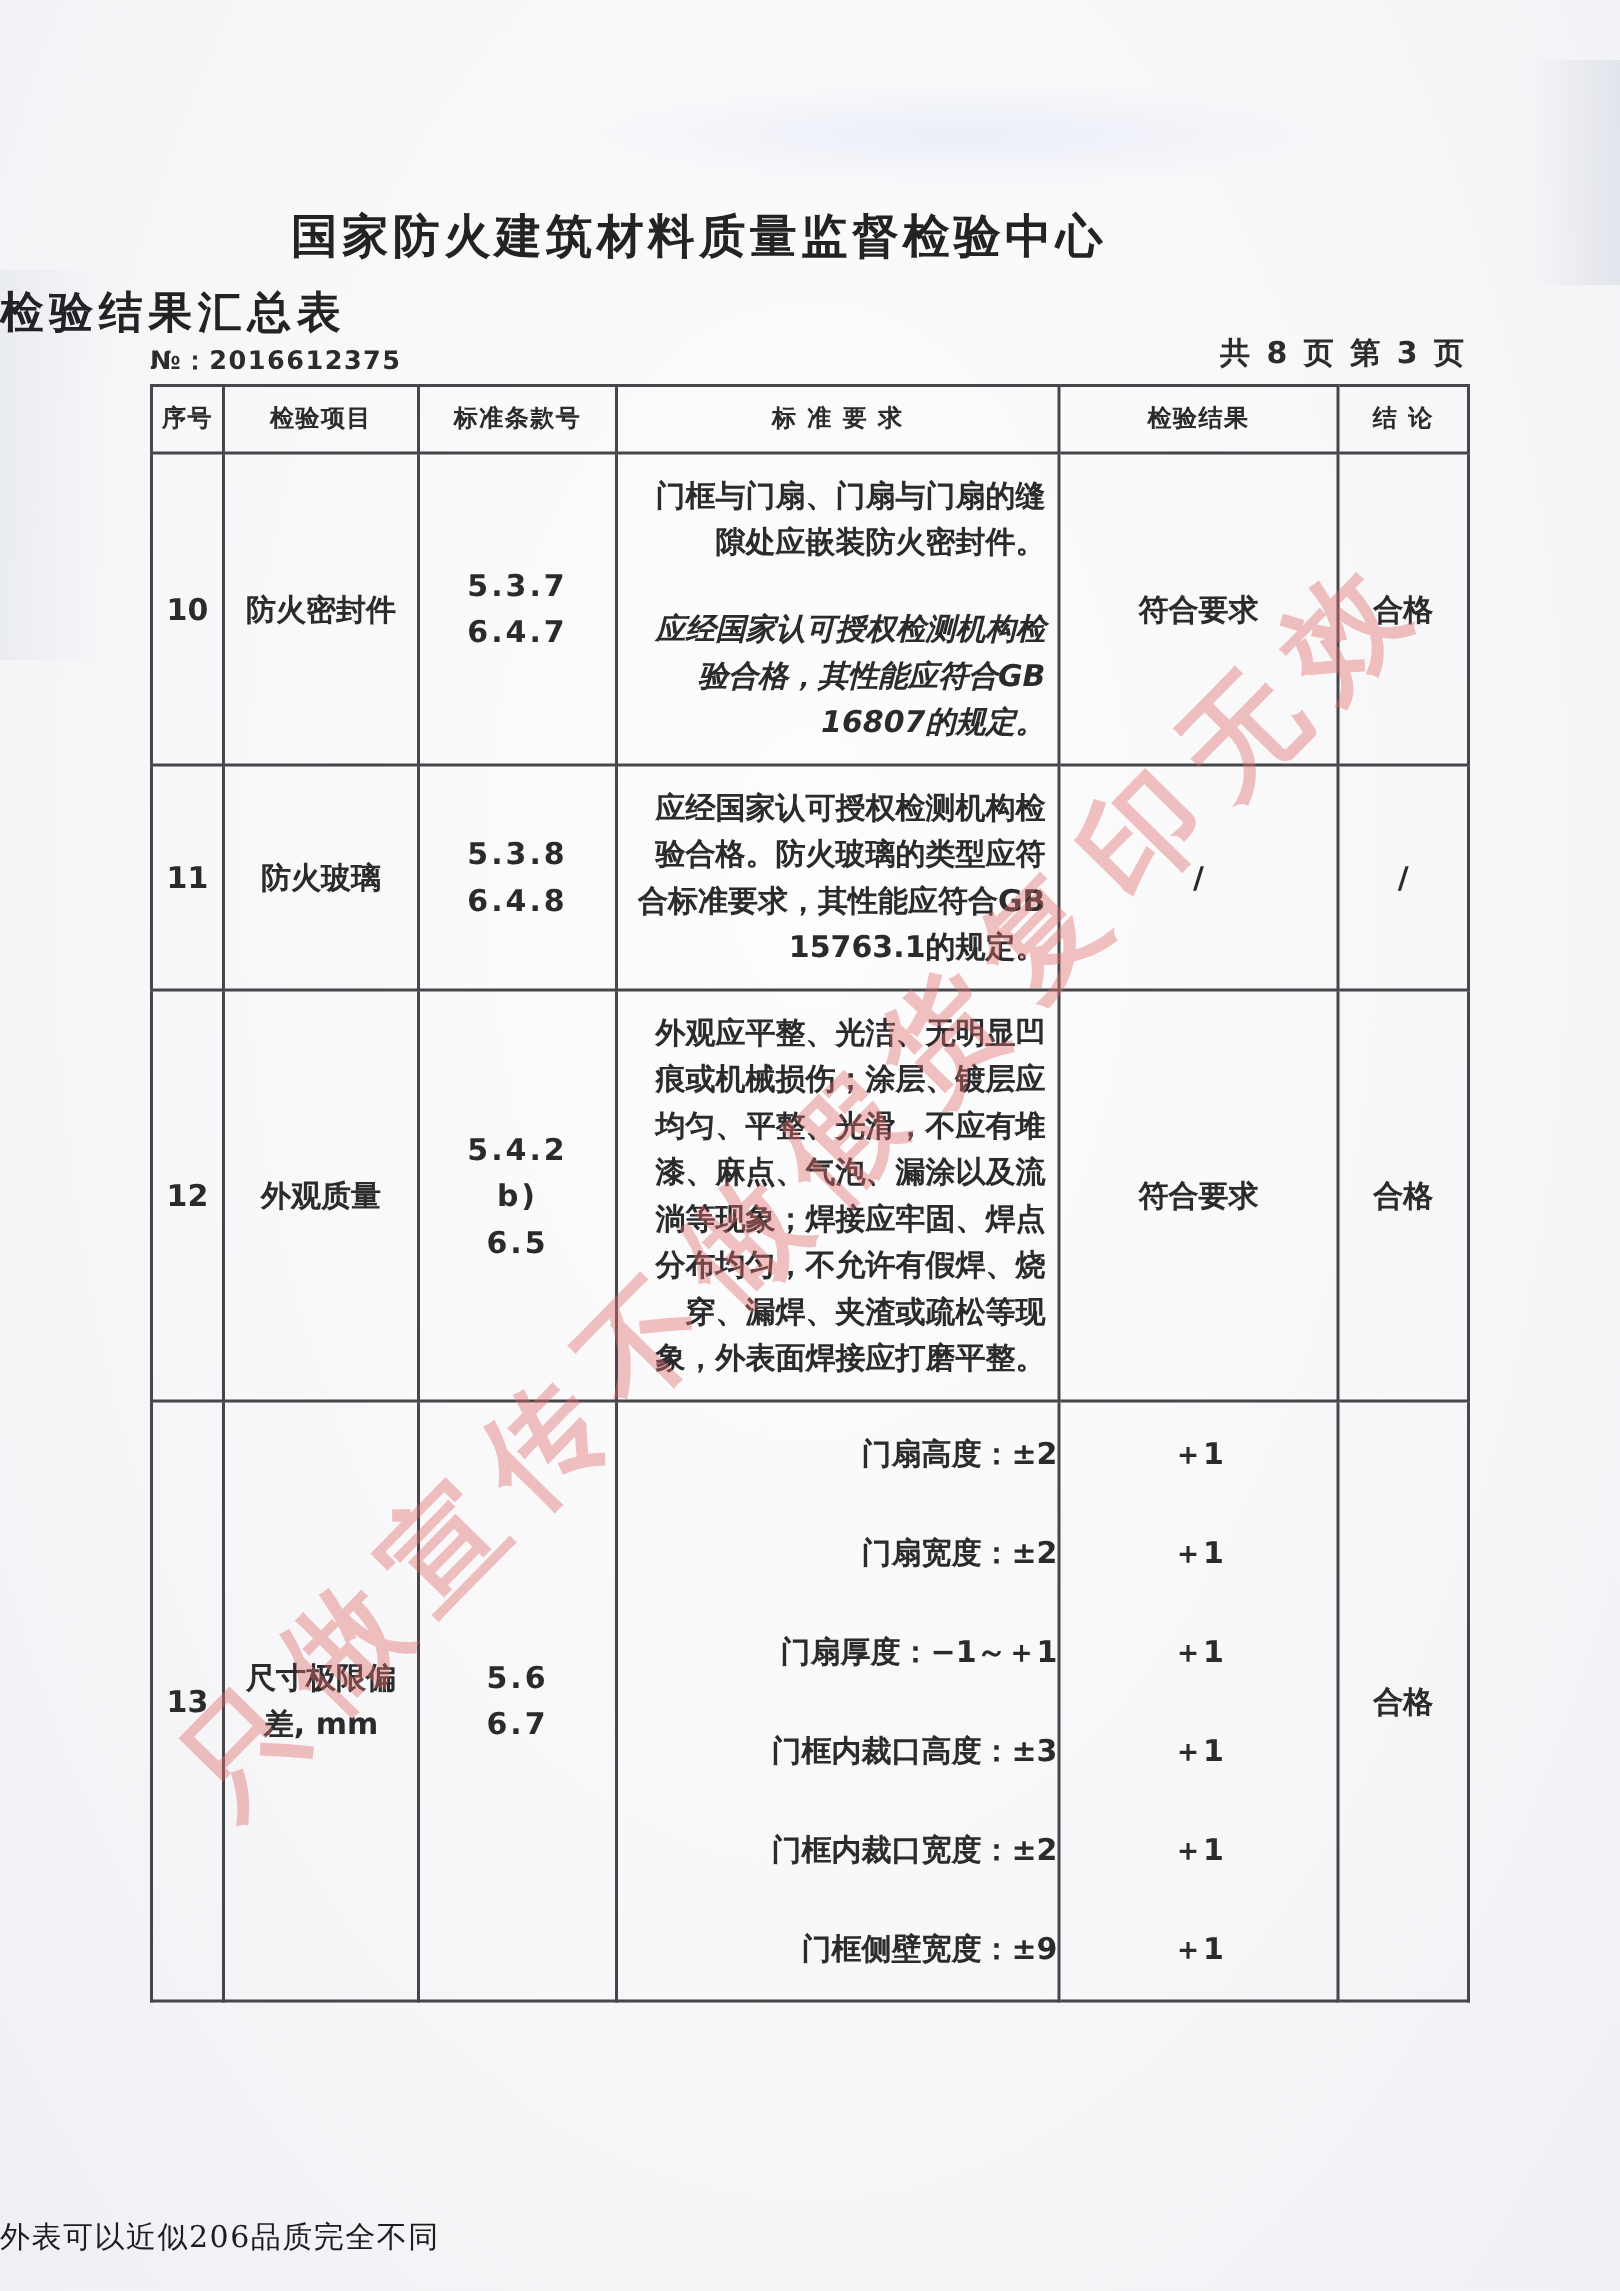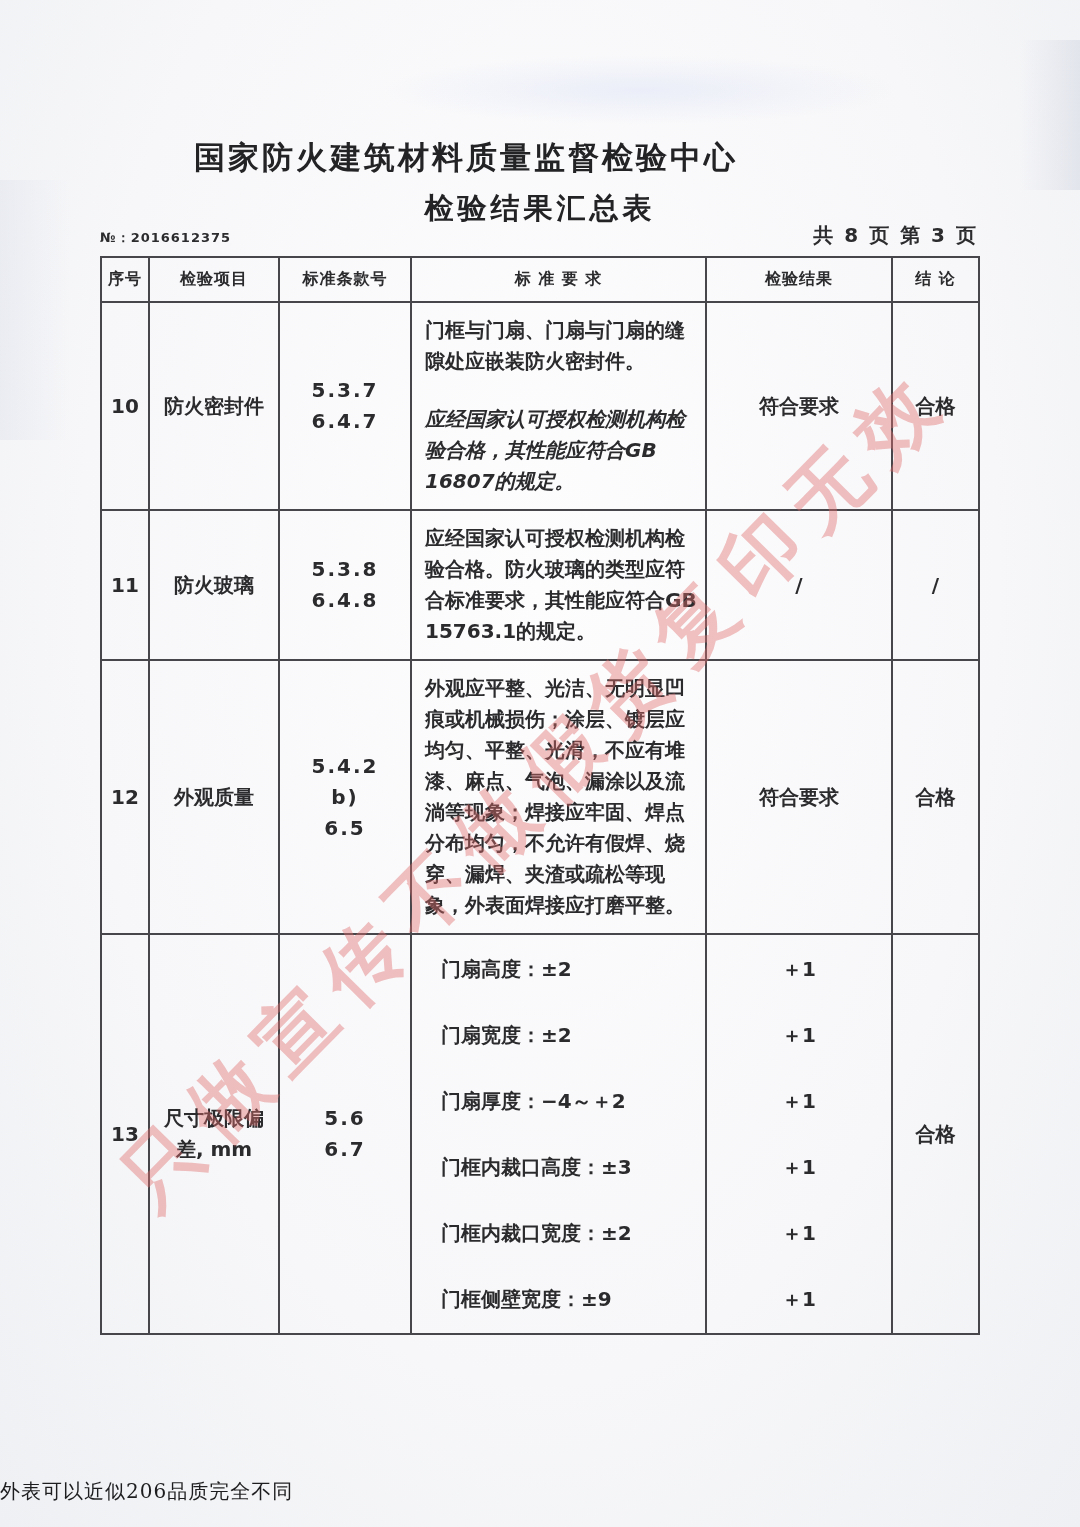--- a/index.html
+++ b/index.html
@@ -20,25 +20,25 @@
   .a3{left:0px;top:180px;width:70px;height:260px;
       background:linear-gradient(to right, rgba(222,226,236,.45), rgba(222,226,236,0));}
 
   .title1{
     position:absolute;left:0;top:137px;width:932px;margin:0;
     text-align:center;font-size:31px;font-weight:bold;color:#232326;
     letter-spacing:3px;
   }
   .title2{
     position:absolute;left:0;top:189px;width:1080px;margin:0;
-    text-align:center;font-size:29px;font-weight:bold;color:#232326;
+    font-size:29px;font-weight:bold;color:#232326;
     letter-spacing:4px;
   }
   .report-no{
-    position:absolute;left:100px;top:229px;font-size:13px;font-weight:bold;
+    position:absolute;left:100px;top:229px;font-size:17px;font-weight:bold;
     color:#2c2c2f;letter-spacing:1px;
   }
   .page-info{
     position:absolute;right:102px;top:222px;font-size:20px;font-weight:bold;
     color:#2c2c2f;letter-spacing:2px;text-align:center;
   }
 
   table.result-table{
     position:absolute;left:100px;top:256px;border-collapse:collapse;
     table-layout:fixed;
@@ -49,21 +49,21 @@
   }
   .result-table th{height:43px;font-size:16px;letter-spacing:1px;}
   tr.row10{height:190px;}
   tr.row11{height:130px;}
   tr.row12{height:235px;}
   tr.row13{height:400px;}
 
   td.c-no,td.c-item,td.c-clause,td.c-res,td.c-con{text-align:center;font-size:20px;}
   td.c-clause{letter-spacing:2px;line-height:31px;}
   td.c-req{
-    text-align:left;font-size:20px;line-height:31px;padding:12px 8px 12px 13px;
+    text-align:right;font-size:20px;line-height:31px;padding:12px 8px 12px 13px;
   }
   td.c-req p{margin:0;}
   td.c-req p.gap{margin-top:27px;font-style:italic;}
   .item-line,.clause-line{line-height:31px;text-align:center;}
 
   .subwrap{
     display:flex;flex-direction:column;justify-content:space-around;
     height:396px;
   }
   .subwrap .sub-line{line-height:30px;}
@@ -168,21 +168,21 @@
         <div class="item-line">差, mm</div>
       </td>
       <td class="c-clause">
         <div class="clause-line">5.6</div>
         <div class="clause-line">6.7</div>
       </td>
       <td class="c-req">
         <div class="subwrap">
           <div class="sub-line">门扇高度：±2</div>
           <div class="sub-line">门扇宽度：±2</div>
-          <div class="sub-line">门扇厚度：−4～＋2</div>
+          <div class="sub-line">门扇厚度：−1～＋1</div>
           <div class="sub-line">门框内裁口高度：±3</div>
           <div class="sub-line">门框内裁口宽度：±2</div>
           <div class="sub-line">门框侧壁宽度：±9</div>
         </div>
       </td>
       <td class="c-res">
         <div class="subwrap">
           <div class="sub-line">＋1</div>
           <div class="sub-line">＋1</div>
           <div class="sub-line">＋1</div>

